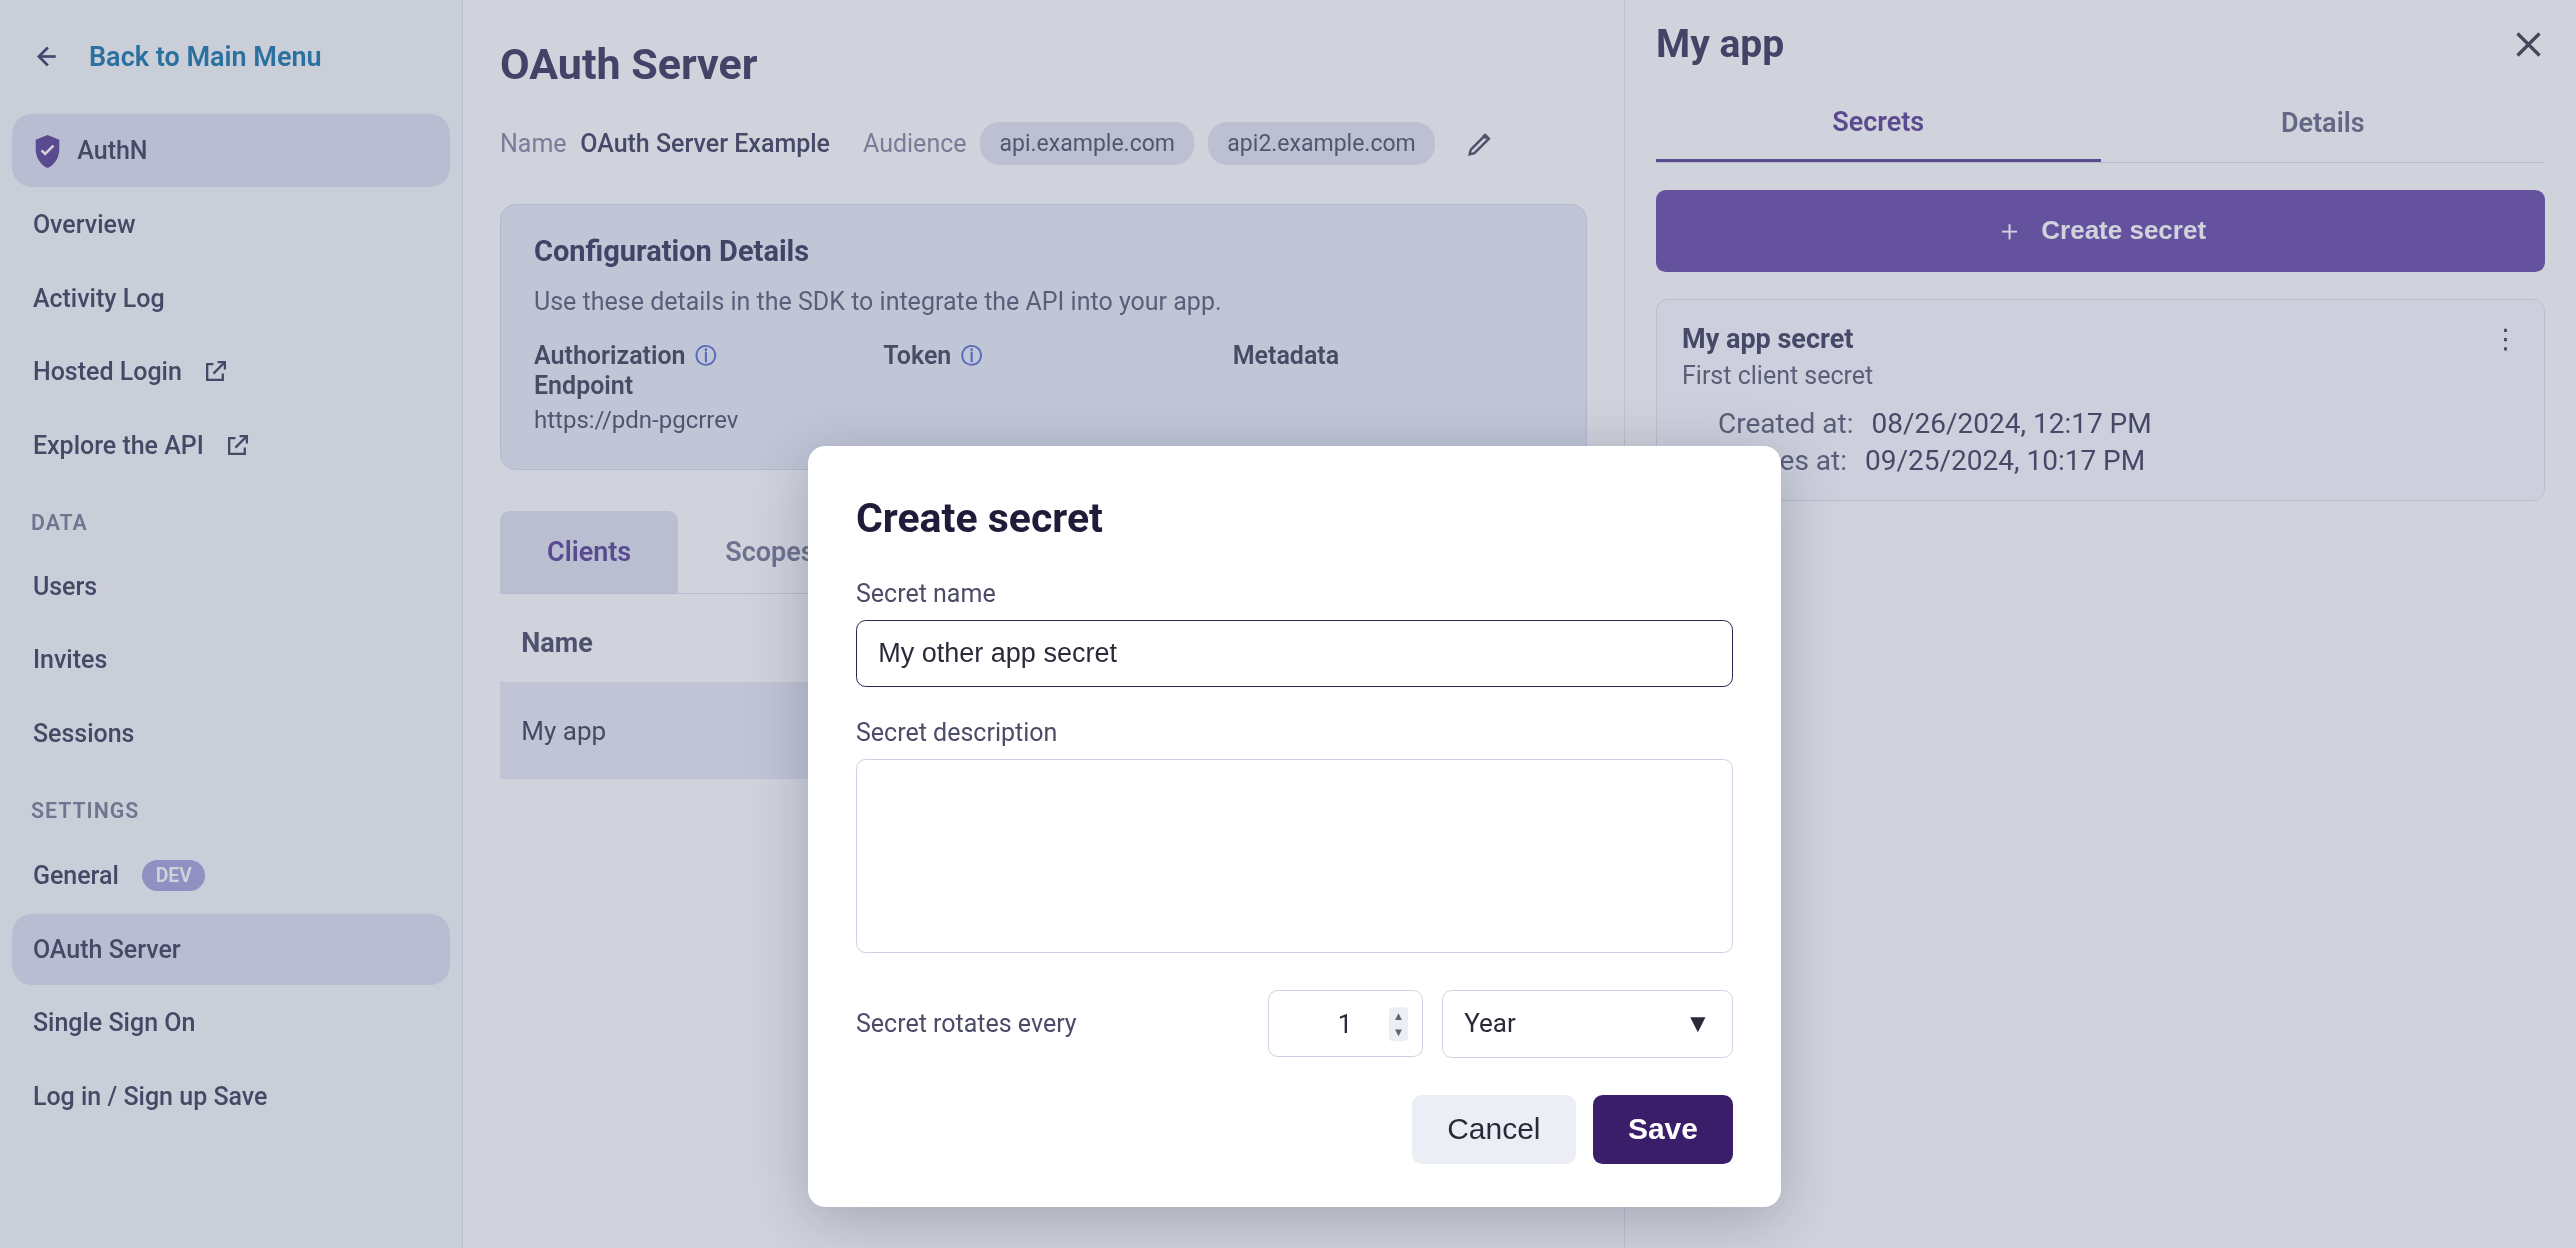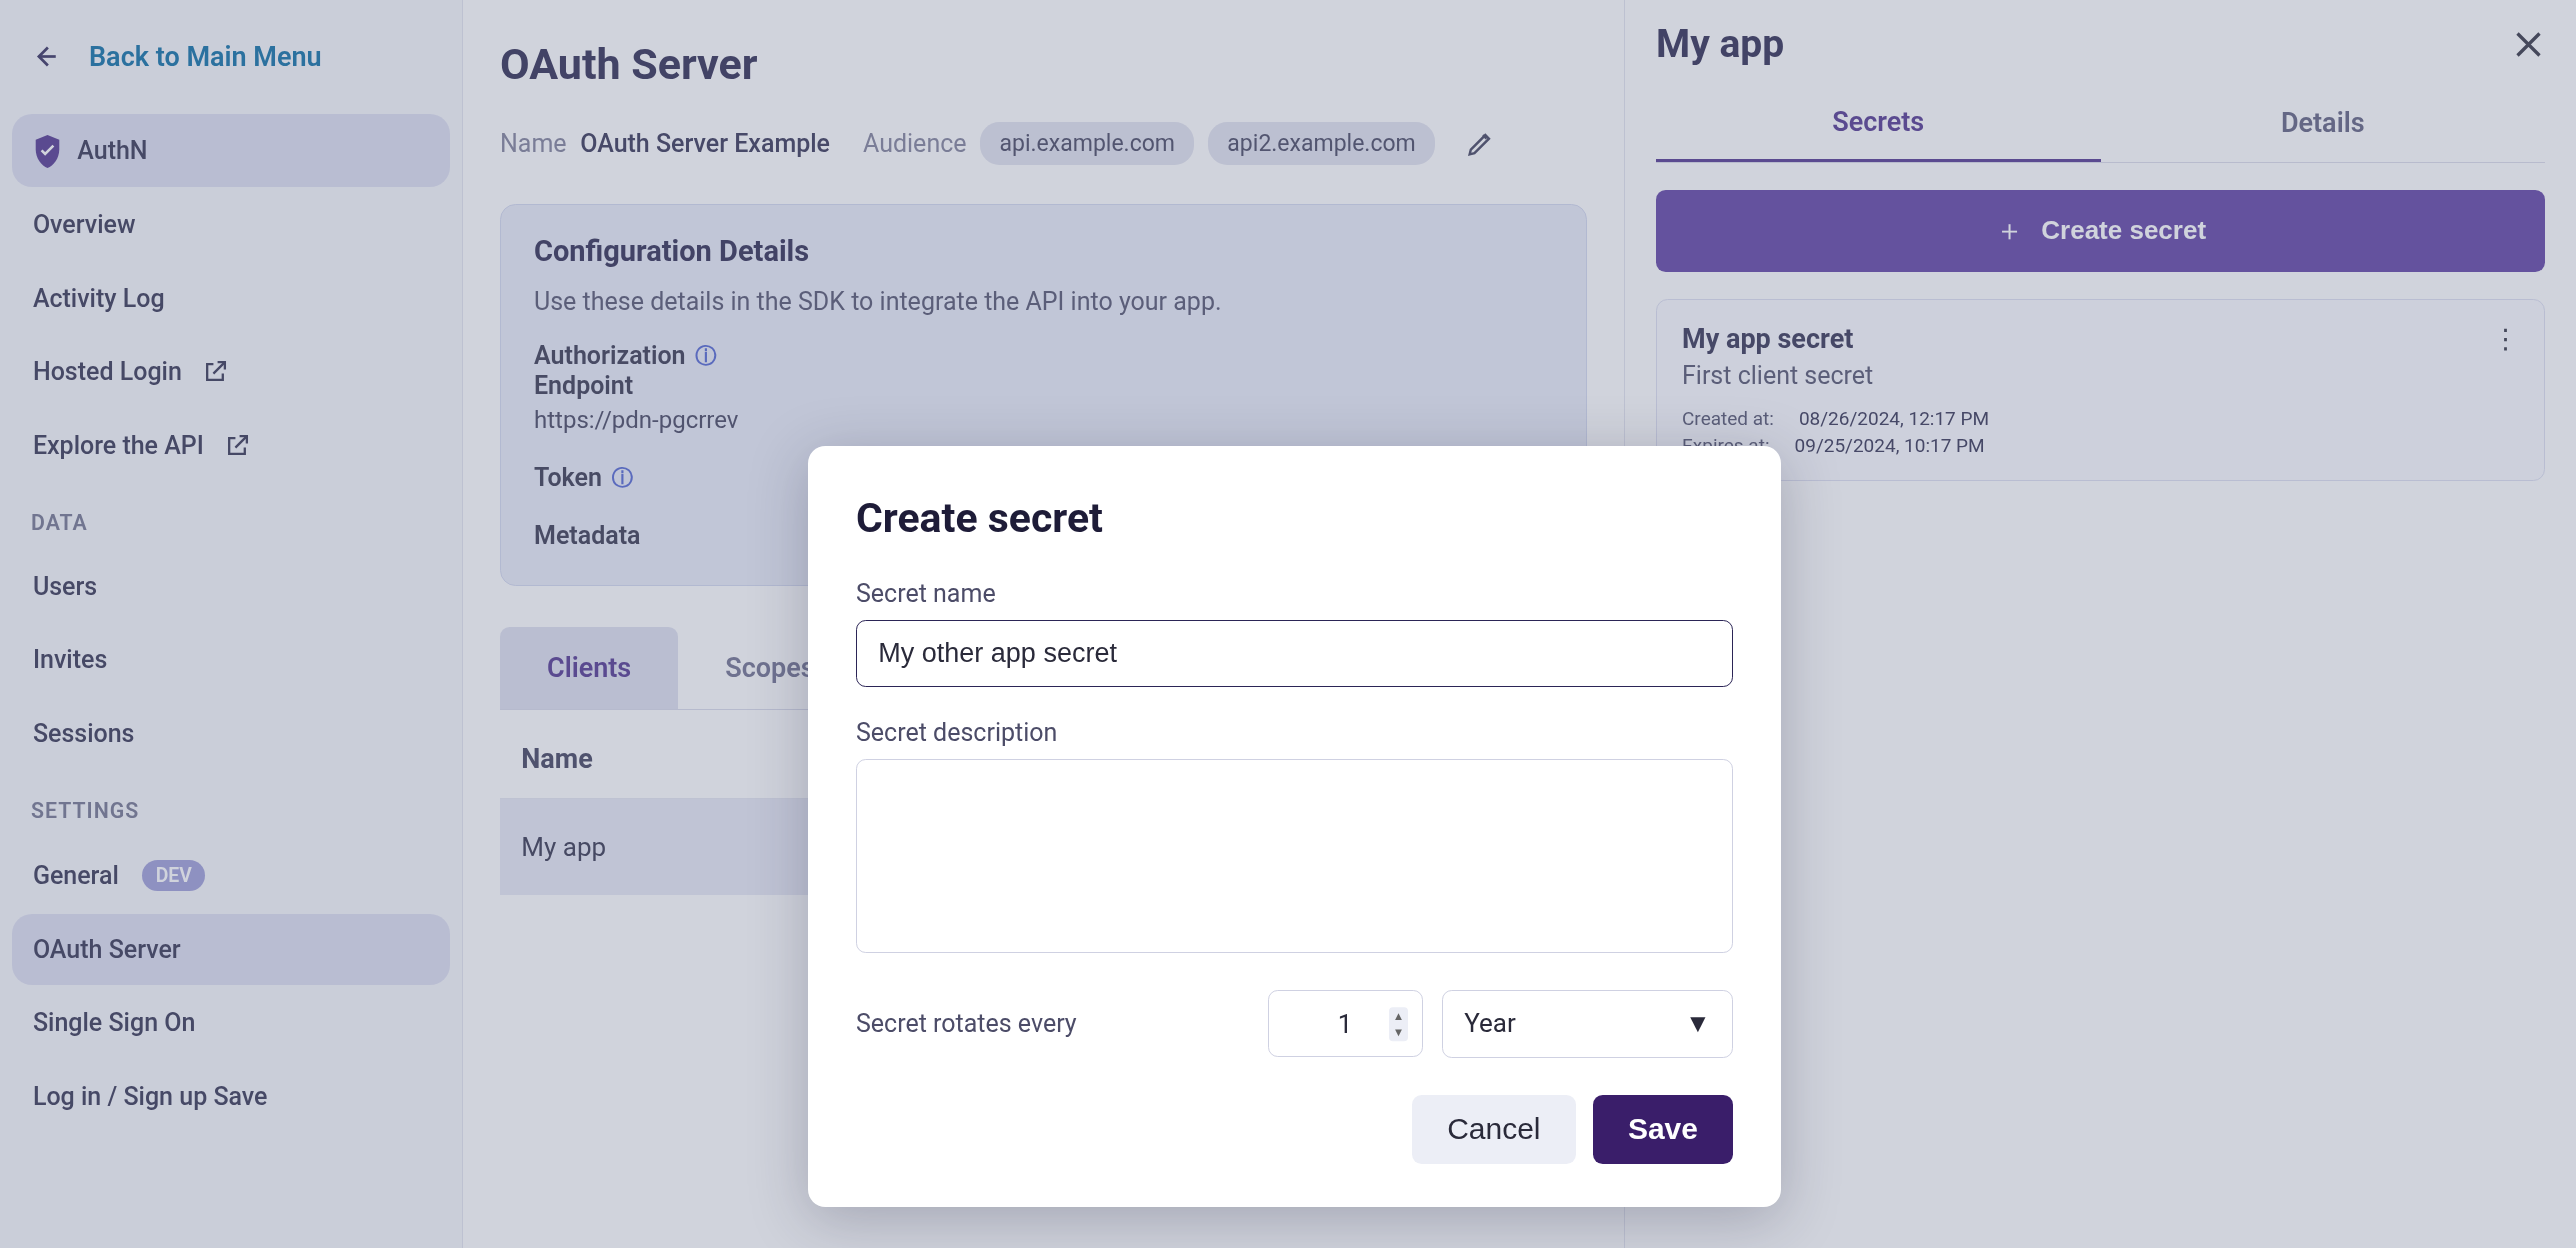--- a/index.html
+++ b/index.html
@@ -122,21 +122,20 @@
     margin-bottom: 19px;
   }
   .config-card .subtitle {
     font-size: 25px;
     color: #4c4c68;
     margin-bottom: 25px;
   }
   .config-cols {
     display: flex;
     gap: 29px;
-    flex-direction: column;
   }
   .config-col { flex: 1; }
   .config-col .col-label {
     font-size: 25px;
     font-weight: 600;
     color: #2f2f48;
     display: flex;
     align-items: center;
     gap: 9.7px;
   }
@@ -261,25 +260,26 @@
     color: #2c2a4c;
   }
   .kebab { font-size: 27px; color: #2a2a3a; }
   .sc-desc {
     font-size: 25px;
     color: #4c4c68;
     margin-top: 5.8px;
     margin-bottom: 17.4px;
   }
   .sc-meta {
-    font-size: 19px;
+    font-size: 28px;
     color: #4c4c68;
     display:flex;
-    gap: 25px;
+    gap: 18px;
     margin-top: 3.9px;
+    margin-left: 36px;
   }
   .sc-meta .mval { color: #2c2a4c; }
   
   .modal {
     position: absolute;
     z-index: 10;
     width: 973px;
     background: #fff;
     border-radius: 17.4px;
     box-shadow: 0 11.6px 58px rgba(30,30,60,0.25);

